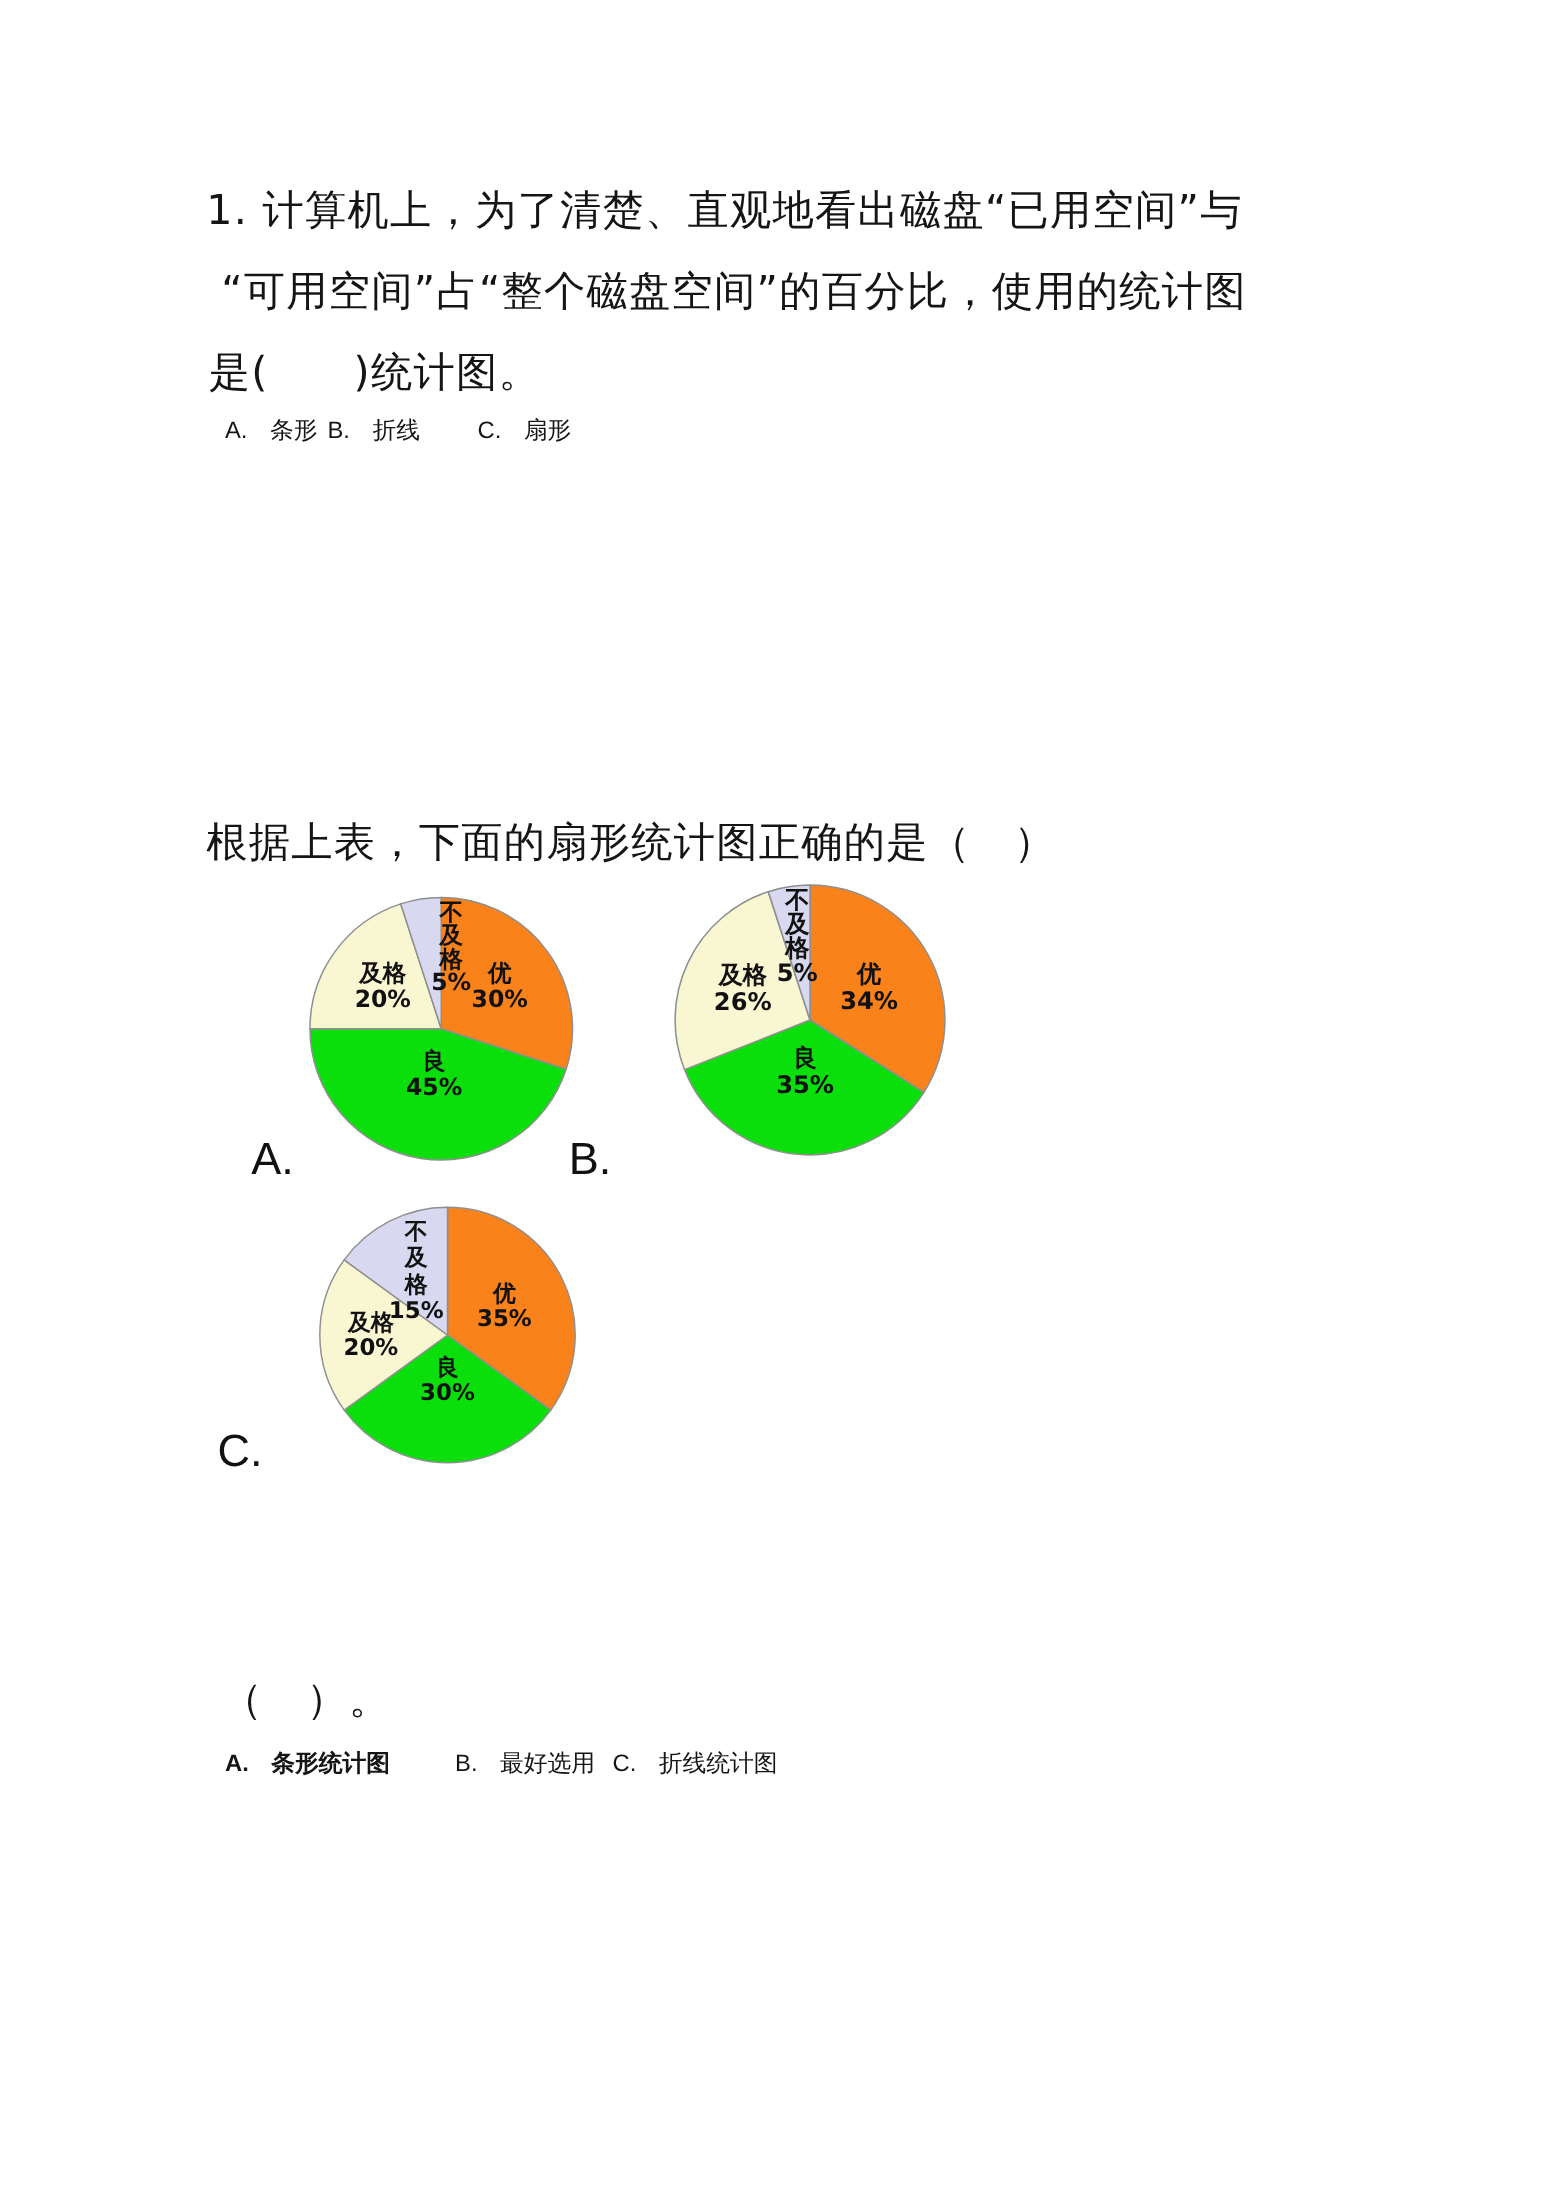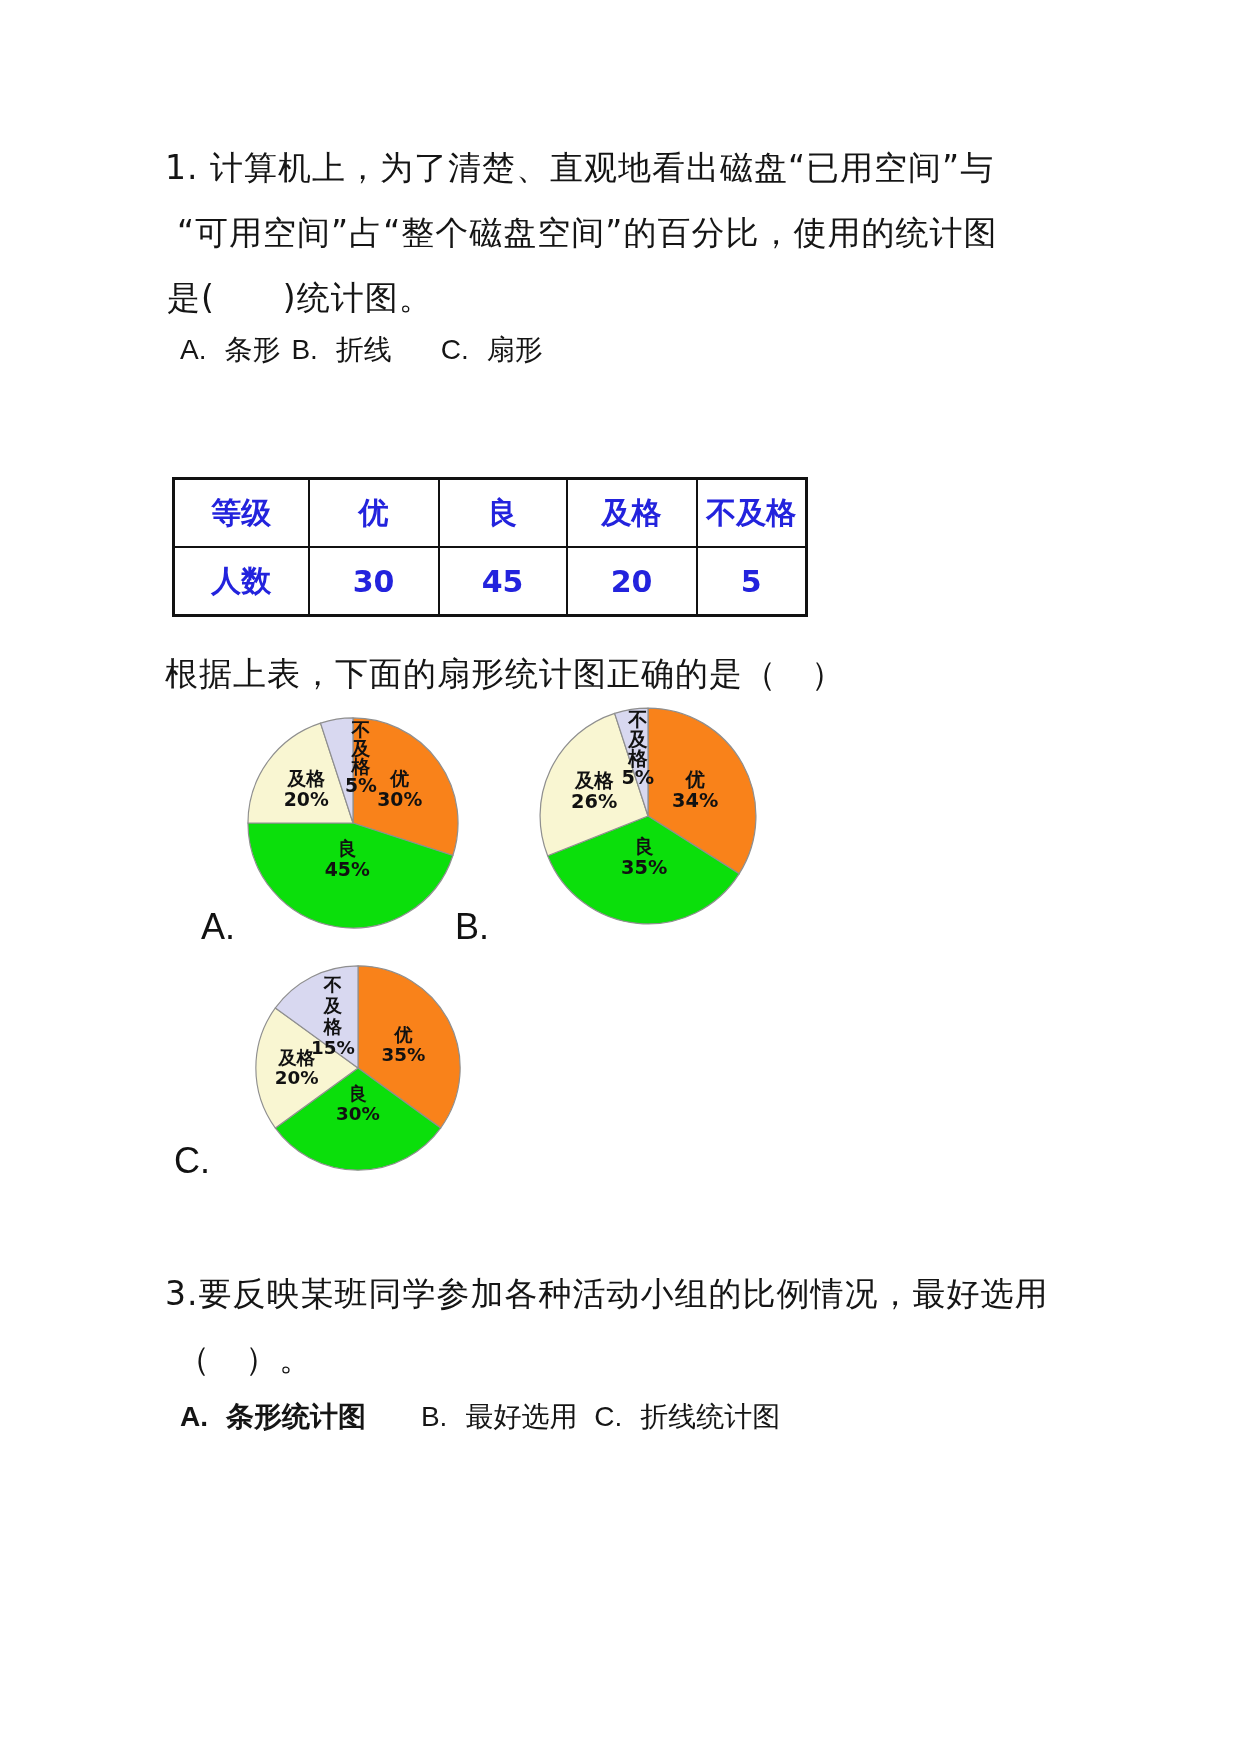--- a/index.html
+++ b/index.html
@@ -1,21 +1,21 @@
 <!DOCTYPE html>
 <html><head>
 <meta charset="utf-8">
 <style>
   html,body { margin:0; padding:0; background:#ffffff; }
   .page {
     position:relative; width:1241px; height:1754px; background:#ffffff;
     font-family:"DejaVu Sans", sans-serif; color:#151515; overflow:hidden;
   }
   .tline { position:absolute; font-size:33px; letter-spacing:1px; white-space:nowrap; }
-  .opts  { position:absolute; font-size:28px; white-space:nowrap; }
+  .opts  { position:absolute; font-size:19px; white-space:nowrap; }
   .opt   { display:inline-block; }
   .opt .okey { display:inline-block; margin-right:18px; font-family:"Liberation Sans", sans-serif; }
   .q1-opts .opt:nth-child(1){ margin-right:2px; }
   .q1-opts .opt:nth-child(2){ margin-right:40px; }
   .q3-opts .opt:nth-child(1){ margin-right:46px;font-weight:bold; }
   .q3-opts .opt:nth-child(2){ margin-right:8px; }
 
   table.score {
     position:absolute; left:172px; top:477px; border-collapse:collapse;
     table-layout:fixed; width:633px;
@@ -43,45 +43,20 @@
   <div class="tline" style="left:177px; top:211px">“可用空间”占“整个磁盘空间”的百分比，使用的统计图</div>
   <div class="tline" style="left:167px; top:276px">是(　　)统计图。</div>
 
   <div class="opts q1-opts" style="left:180px; top:331px">
     <span class="opt"><span class="okey">A.</span><span>条形</span></span>
     <span class="opt"><span class="okey">B.</span><span>折线</span></span>
     <span class="opt"><span class="okey">C.</span><span>扇形</span></span>
   </div>
 
 
-  <table class="score">
-    <colgroup>
-        <col class="c0">
-        <col class="c1">
-        <col class="c2">
-        <col class="c3">
-        <col class="c4">
-      </colgroup>
-    <tbody>
-        <tr>
-      <td style="color: rgb(35, 35, 221);">等级</td>
-      <td style="color: rgb(35, 35, 221);">优</td>
-      <td style="color: rgb(35, 35, 221);">良</td>
-      <td style="color: rgb(35, 35, 221);">及格</td>
-      <td style="color: rgb(35, 35, 221);">不及格</td>
-    </tr>
-    <tr>
-      <td style="color: rgb(35, 35, 221);">人数</td>
-      <td style="color: rgb(35, 35, 221);">30</td>
-      <td style="color: rgb(35, 35, 221);">45</td>
-      <td style="color: rgb(35, 35, 221);">20</td>
-      <td style="color: rgb(35, 35, 221);">5</td>
-    </tr>
-  </tbody>
-    </table>
 
   <div class="tline" style="left:165px; top:652px">根据上表，下面的扇形统计图正确的是（　）</div>
 
   <div class="pie" style="left:244px; top:714px; width:218px; height:218px">
       <svg viewBox="0 0 220 220" width="100%" height="100%">
         <path d="M 110 110 L 110.00 4.00 A 106 106 0 0 1 210.81 142.76 Z" fill="#f9821a" stroke="#8f8f8f" stroke-width="1.2" stroke-linejoin="round"></path>
         <text text-anchor="middle" class="pie-label"><tspan x="157.2" y="71.7">优</tspan><tspan x="157.2" y="92.7">30%</tspan></text>
         <path d="M 110 110 L 210.81 142.76 A 106 106 0 0 1 4.00 110.00 Z" fill="#0bdf0b" stroke="#8f8f8f" stroke-width="1.2" stroke-linejoin="round"></path>
         <text text-anchor="middle" class="pie-label"><tspan x="104.2" y="142.6">良</tspan><tspan x="104.2" y="163.6">45%</tspan></text>
         <path d="M 110 110 L 4.00 110.00 A 106 106 0 0 1 77.24 9.19 Z" fill="#f9f6d2" stroke="#8f8f8f" stroke-width="1.2" stroke-linejoin="round"></path>
@@ -112,21 +87,20 @@
         <text text-anchor="middle" class="pie-label"><tspan x="46.4" y="106.0">及格</tspan><tspan x="46.4" y="127.0">20%</tspan></text>
         <path d="M 110 110 L 24.24 47.69 A 106 106 0 0 1 110.00 4.00 Z" fill="#d8d8f0" stroke="#8f8f8f" stroke-width="1.2" stroke-linejoin="round"></path>
         <text text-anchor="middle" class="pie-label"><tspan x="84.0" y="30.0">不</tspan><tspan x="84.0" y="52.0">及</tspan><tspan x="84.0" y="74.0">格</tspan><tspan x="84.0" y="96.0">15%</tspan></text>
       </svg>
     </div>
 
   <div class="pie-letter" style="left:201px; top:906px">A.</div>
   <div class="pie-letter" style="left:455px; top:906px">B.</div>
   <div class="pie-letter" style="left:174px; top:1140px">C.</div>
 
-  <div class="tline" style="left:165px; top:1272px">3.要反映某班同学参加各种活动小组的比例情况，最好选用</div>
   <div class="tline" style="left:177px; top:1337px">（　）。</div>
 
   <div class="opts q3-opts" style="left:180px; top:1398px">
     <span class="opt"><span class="okey">A.</span><span>条形统计图</span></span>
     <span class="opt"><span class="okey">B.</span><span>最好选用</span></span>
     <span class="opt"><span class="okey">C.</span><span>折线统计图</span></span>
   </div>
 
 </div>
 

